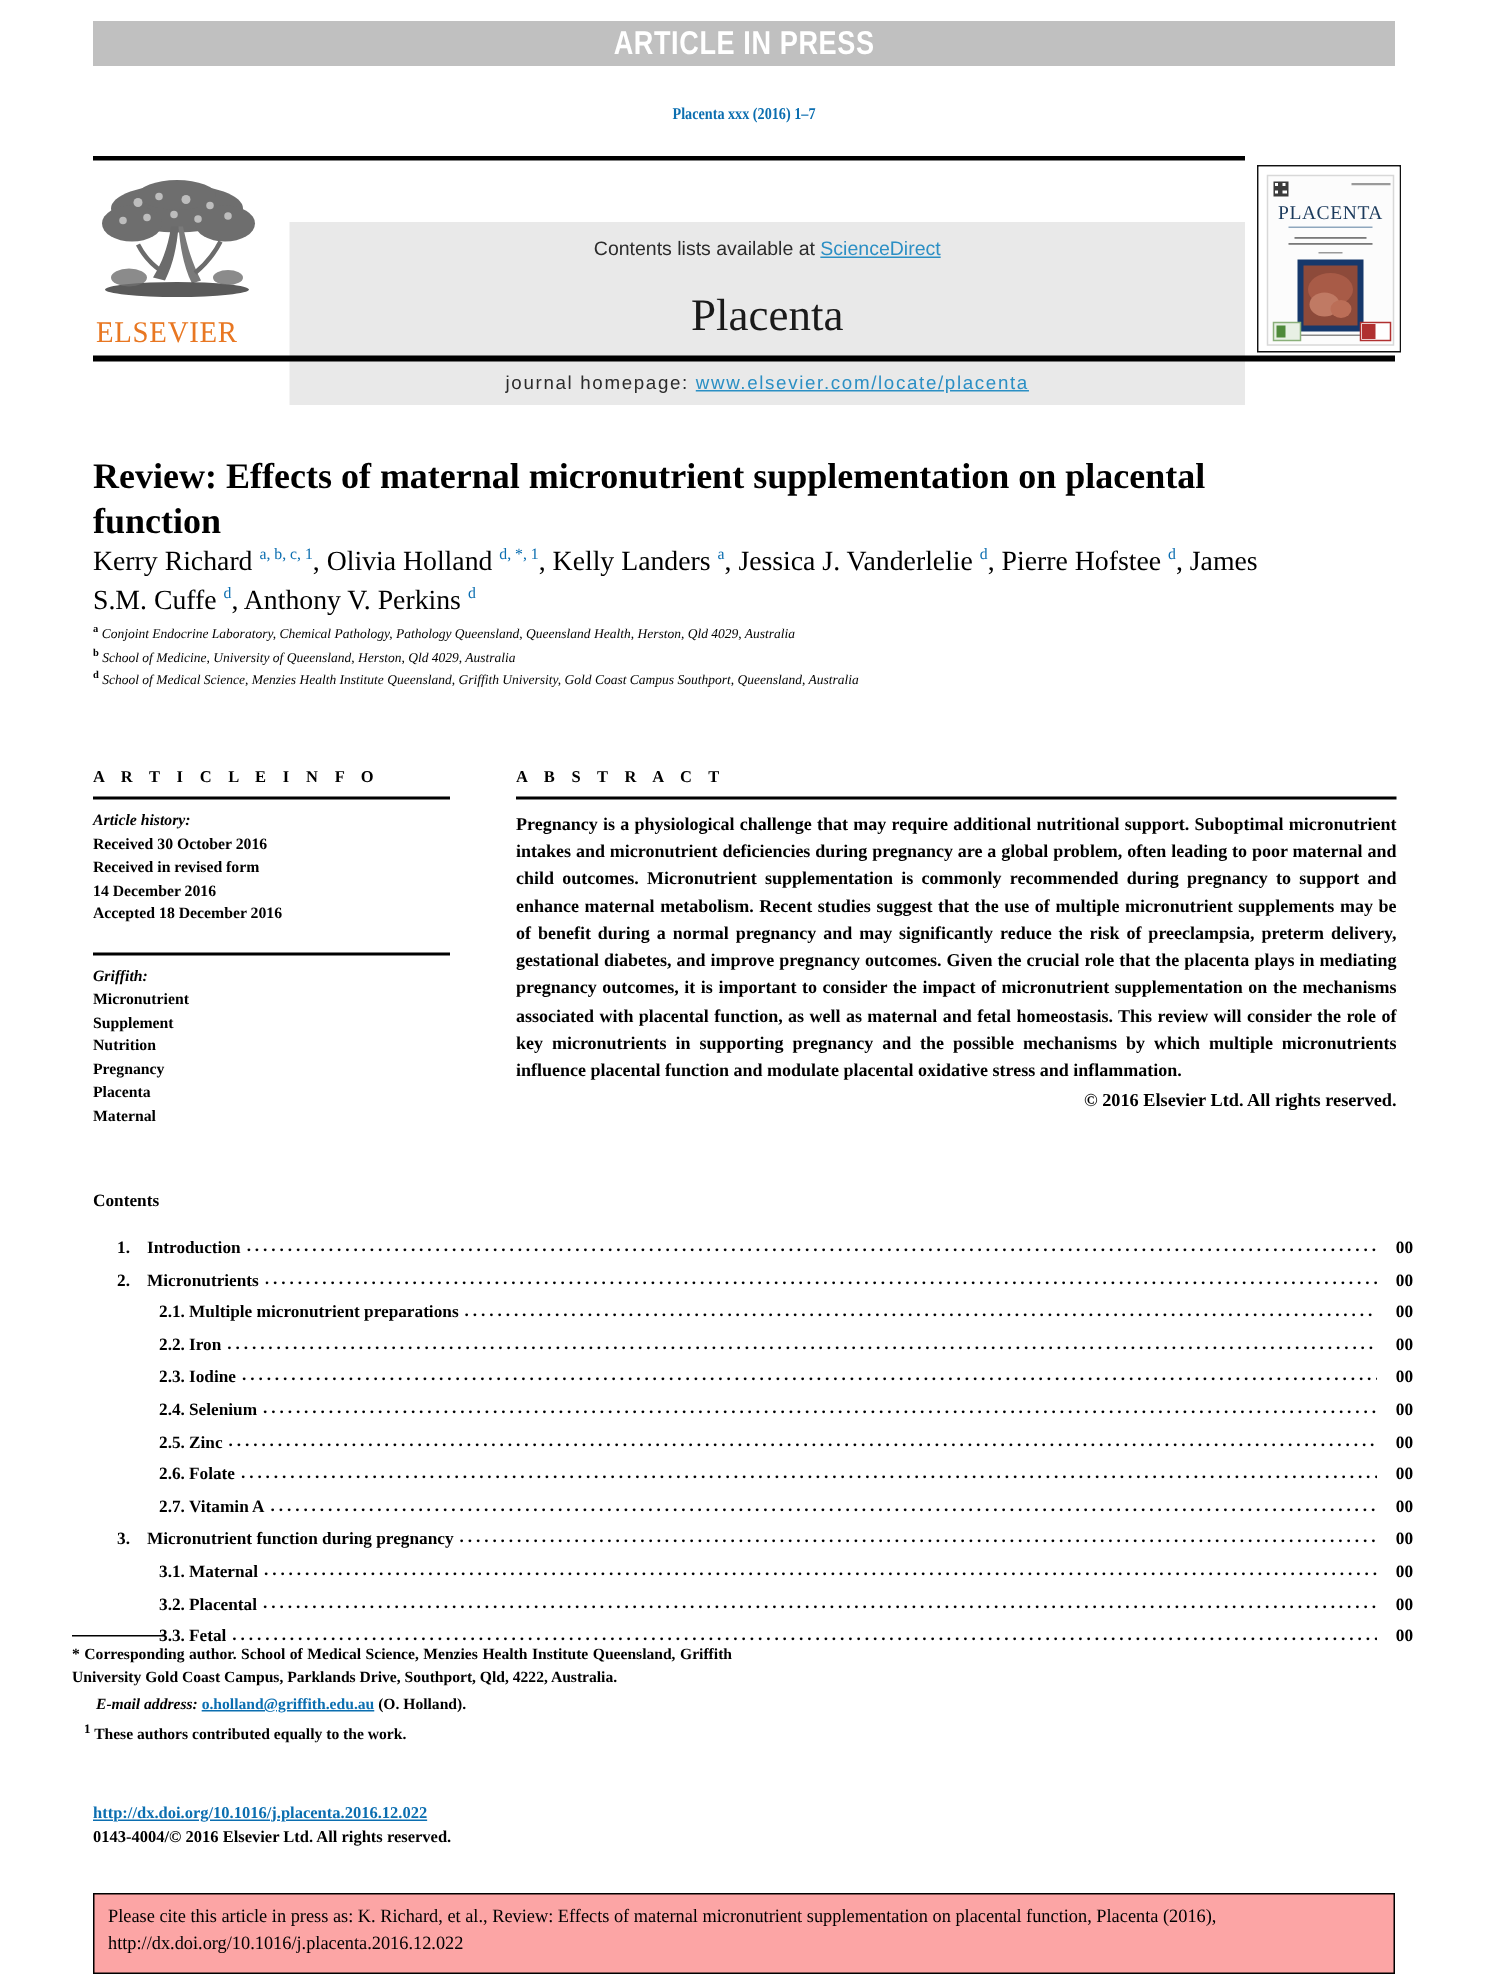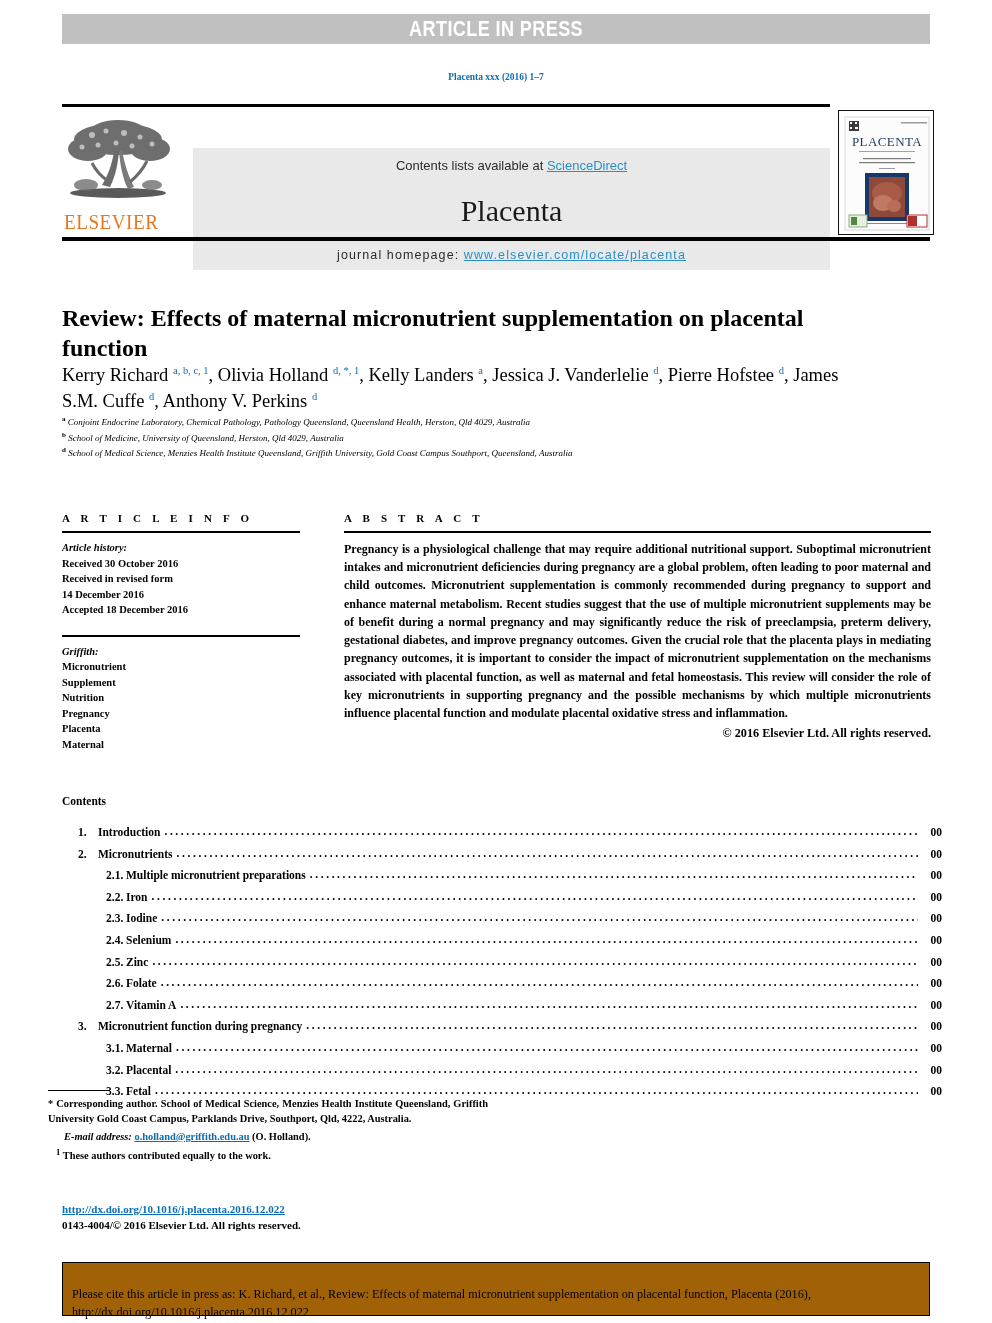--- a/index.html
+++ b/index.html
@@ -202,22 +202,22 @@
     font-family: "Liberation Serif", serif;
     font-size: 11px; font-weight: bold; color: #000;
     margin-top: 2px;
   }
 
   
   .cite-box {
     position: absolute; left: 62px; top: 1262px;
     width: 868px; height: 54px;
     border: 1px solid #000;
-    background: #a16207;
-    padding: 23px 9px;
+    background: #fca5a5;
+    padding: 6px 9px;
   }
   .cite-text {
     font-family: "Liberation Serif", serif;
     font-size: 12.6px; line-height: 1.42;
     color: #000;
     transform: scaleX(0.97);
     transform-origin: left center;
   }
 </style>
 </head>

